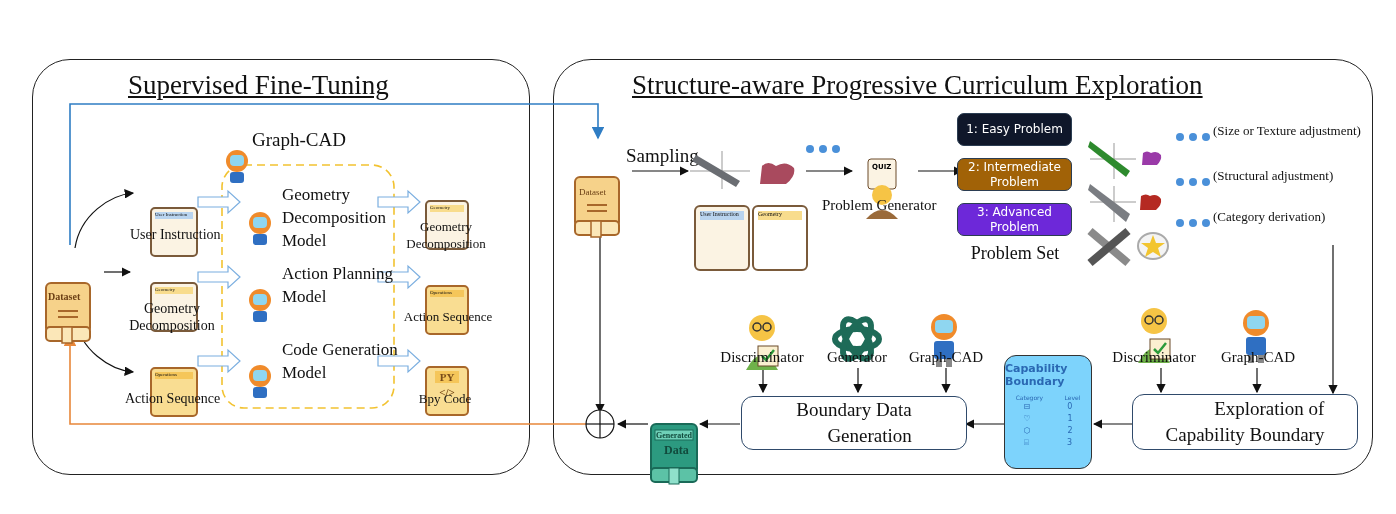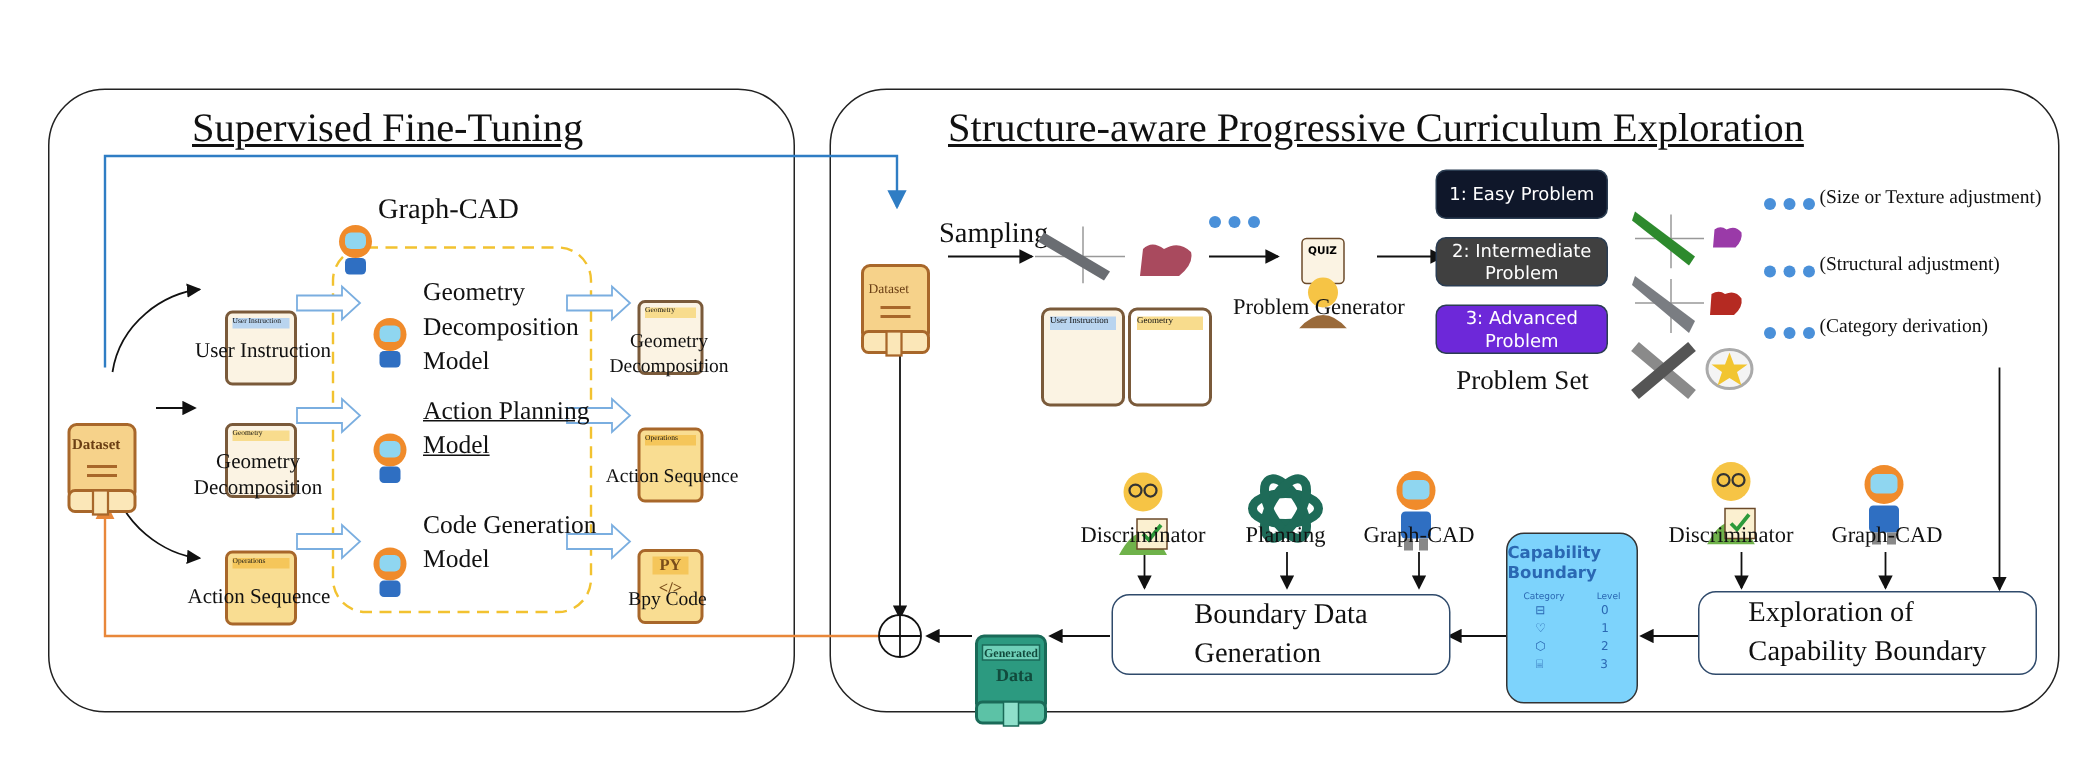--- a/index.html
+++ b/index.html
@@ -2,21 +2,21 @@
 <html><head>
 <meta charset="utf-8">
 <style>
   html, body { margin:0; padding:0; background:#ffffff; }
   body { width:1396px; height:514px; position:relative; overflow:hidden; font-family:"Liberation Serif", serif; color:#111; }
   .abs { position:absolute;margin-top:29px; }
   .panel { position:absolute; border:1.5px solid #222; border-radius:38px; background:#fff; }
   .title { position:absolute; font-size:27px; white-space:nowrap;text-decoration:underline; }
   .lbl { position:absolute; font-size:14px; text-align:center; white-space:nowrap; line-height:17px; }
   .mlabel { position:absolute; font-size:17px; line-height:23px; white-space:nowrap; }
-  .box { position:absolute; border:1.5px solid #2f4a6b; border-radius:12px; background:#fff; font-size:19px; text-align:left; line-height:26px; display:flex; align-items:center; justify-content:center; }
+  .box { position:absolute; border:1.5px solid #2f4a6b; border-radius:12px; background:#fff; font-size:19px; text-align:right; line-height:26px; display:flex; align-items:center; justify-content:center; }
   .prob { position:absolute; border:1.5px solid #2b3d52; border-radius:7px; color:#fff; font-family:"DejaVu Sans", sans-serif; font-size:12px; line-height:15px; text-align:center; display:flex; align-items:center; justify-content:center; }
   .dots { position:absolute; }
   .dots span { display:inline-block; width:8px; height:8px; border-radius:50%; background:#4a90d9; margin-right:5px; }
   .note { position:absolute; font-size:13px; white-space:nowrap; }
   svg.overlay { position:absolute; left:0; top:0; }
   .cap { position:absolute; border:1.3px solid #333; border-radius:12px; background:#7dd3fc; font-family:"DejaVu Sans", sans-serif; color:#2a68b3; text-align:left; }
 </style>
 </head>
 <body>
 
@@ -122,21 +122,21 @@
       <rect x="8" y="25" width="14" height="11" rx="3" fill="#2f6fc2"></rect>
     </svg></div>
 <div class="mlabel" style="left:282px;top:183px;white-space:pre;">Geometry
 Decomposition
 Model</div>
 <div class="abs" style="left:245px;top:257px;width:30px;height:40px;"><svg width="30" height="40">
       <circle cx="15" cy="14" r="11" fill="#f08b2b"></circle>
       <rect x="8" y="8" width="14" height="11" rx="4" fill="#8fd6f0"></rect>
       <rect x="8" y="25" width="14" height="11" rx="3" fill="#2f6fc2"></rect>
     </svg></div>
-<div class="mlabel" style="left:282px;top:262px;white-space:pre;text-decoration:underline;">Action Planning
+<div class="mlabel" style="left:282px;top:262px;white-space:pre;">Action Planning
 Model</div>
 <div class="abs" style="left:245px;top:333px;width:30px;height:40px;"><svg width="30" height="40">
       <circle cx="15" cy="14" r="11" fill="#f08b2b"></circle>
       <rect x="8" y="8" width="14" height="11" rx="4" fill="#8fd6f0"></rect>
       <rect x="8" y="25" width="14" height="11" rx="3" fill="#2f6fc2"></rect>
     </svg></div>
 <div class="mlabel" style="left:282px;top:338px;white-space:pre;">Code Generation
 Model</div>
 
 <div class="abs" style="left:425px;top:171px;width:40px;height:46px;background:#fbf3e3;border:2px solid #7a5a3a;border-radius:5px;">
@@ -187,21 +187,21 @@
   <svg width="44" height="62">
       <rect x="6" y="2" width="28" height="30" rx="3" fill="#fbf3e3" stroke="#6b4a2a"></rect>
       <text x="10" y="12" font-size="7" font-family="DejaVu Sans" font-weight="bold">QUIZ</text>
       <circle cx="20" cy="38" r="10" fill="#f6c445"></circle>
       <path d="M4,62 Q20,44 36,62 z" fill="#9a6a3a"></path>
     </svg>
 </div>
 <div class="lbl" style="left:822px;top:197px;font-size:15px;">Problem Generator</div>
 
 <div class="prob" style="left:957px;top:113px;width:113px;height:31px;background:#0f172a;">1: Easy Problem</div>
-<div class="prob" style="left:957px;top:158px;width:113px;height:31px;background:#404040;white-space:pre;">2: Intermediate
+<div class="prob" style="left:957px;top:158px;width:113px;height:31px;background:#a16207;white-space:pre;">2: Intermediate
 Problem</div>
 <div class="prob" style="left:957px;top:203px;width:113px;height:31px;background:#6d28d9;white-space:pre;">3: Advanced
 Problem</div>
 <div class="lbl" style="left:960px;top:245px;width:110px;font-size:18px;">Problem Set</div>
 
 <div class="abs" style="left:1086px;top:110px;width:50px;height:40px;"><svg width="50" height="40">
       <line x1="4" y1="20" x2="50" y2="20" stroke="#999"></line>
       <line x1="28" y1="4" x2="28" y2="40" stroke="#999"></line>
       <path d="M4,2 L44,32 L40,38 L2,8 z" fill="#2d8a2d"></path>
     </svg></div>
@@ -241,21 +241,21 @@
       <path d="M20,44 L24,48 L32,38" stroke="#2c9a3a" stroke-width="2.5" fill="none"></path>
     </svg></div>
 <div class="lbl" style="left:712px;top:349px;width:100px;font-size:15px;">Discriminator</div>
 <div class="abs" style="left:830px;top:283px;width:54px;height:54px;"><svg width="54" height="54">
       <g fill="none" stroke="#1e6b58" stroke-width="6">
         <ellipse cx="27" cy="27" rx="22" ry="10"></ellipse>
         <ellipse cx="27" cy="27" rx="22" ry="10" transform="rotate(60 27 27)"></ellipse>
         <ellipse cx="27" cy="27" rx="22" ry="10" transform="rotate(120 27 27)"></ellipse>
       </g>
     </svg></div>
-<div class="lbl" style="left:815px;top:349px;width:84px;font-size:15px;">Planning</div>
+<div class="lbl" style="left:815px;top:349px;width:84px;font-size:15px;">Generator</div>
 <div class="abs" style="left:926px;top:280px;width:36px;height:60px;"><svg width="36" height="60">
       <circle cx="18" cy="18" r="13" fill="#f08b2b"></circle>
       <rect x="9" y="11" width="18" height="13" rx="4" fill="#8fd6f0"></rect>
       <rect x="8" y="32" width="20" height="18" rx="3" fill="#2f6fc2"></rect>
       <rect x="10" y="50" width="6" height="8" fill="#888"></rect>
       <rect x="20" y="50" width="6" height="8" fill="#888"></rect>
     </svg></div>
 <div class="lbl" style="left:896px;top:349px;width:100px;font-size:15px;">Graph-CAD</div>
 
 <div class="box" style="left:741px;top:396px;width:224px;height:52px;white-space:pre;">Boundary Data

